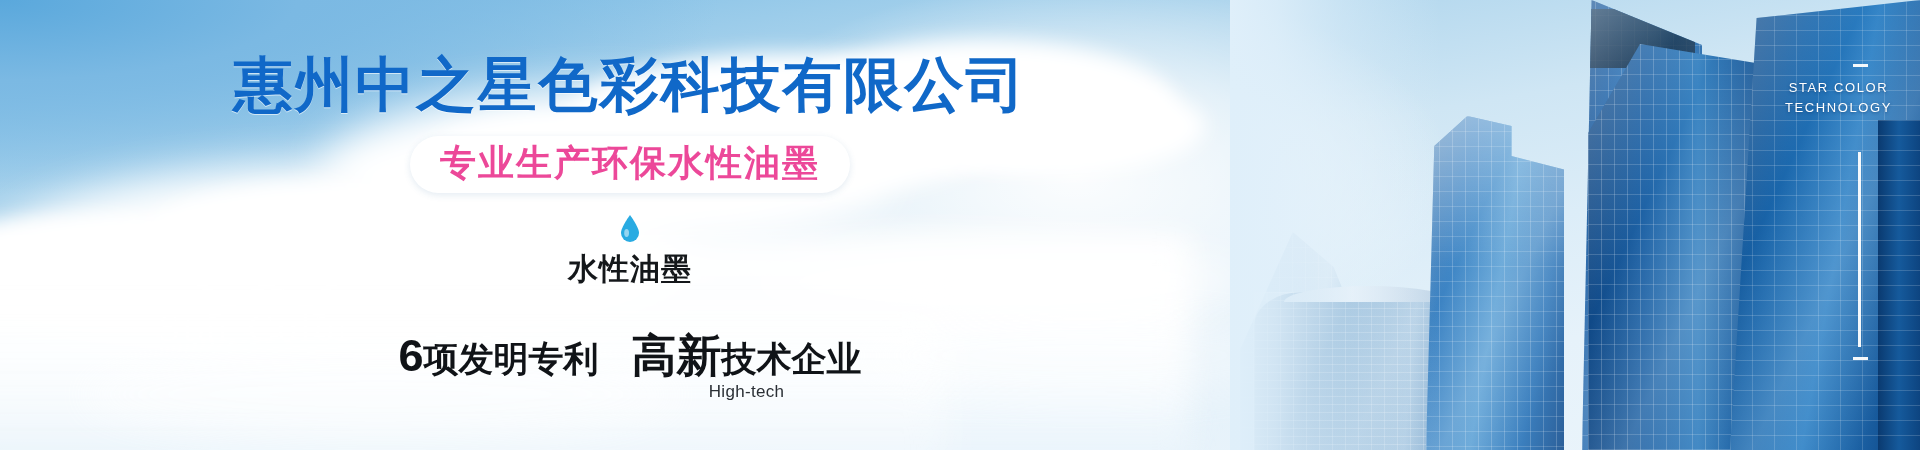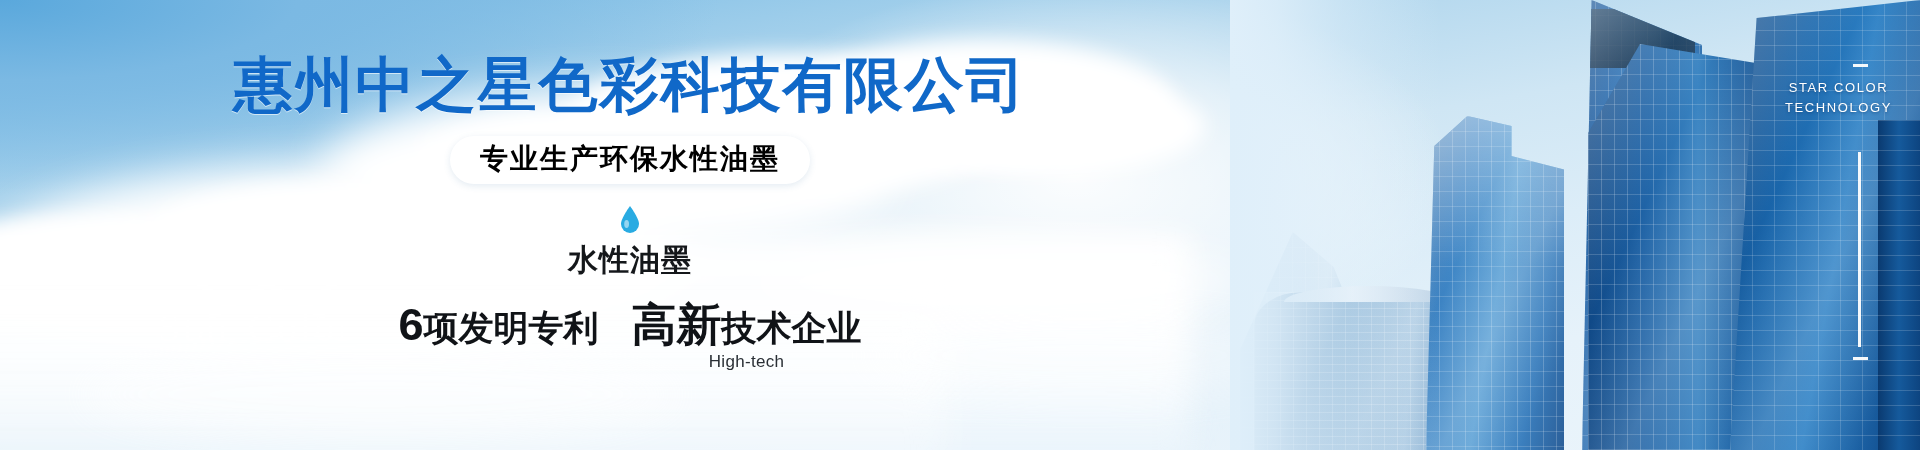--- a/index.html
+++ b/index.html
@@ -115,36 +115,36 @@
     text-shadow:0 1px 0 rgba(255,255,255,.6);
     white-space:nowrap;
   }
   .pill{
     margin-top:21px;
     background:#fff;border-radius:32px;
     padding:8px 30px 11px;
     box-shadow:0 2px 7px rgba(60,110,160,.14);
   }
   .pill span{
-    font-size:28px;font-weight:bold;color:#000000;
+    font-size:36px;font-weight:bold;color:#ec4899;
     letter-spacing:2px;line-height:1.05;white-space:nowrap;
   }
 
   .features{
     margin-top:22px;display:flex;align-items:center;gap:30px;
   }
   .feature{display:flex;align-items:center;gap:7px;flex-direction:column;}
   .drop{width:20px;height:27px;flex:0 0 auto;}
   .feature .flabel{
     font-size:30px;font-weight:bold;color:#14171a;
     letter-spacing:1px;white-space:nowrap;
   }
 
   .badges{
-    margin-top:20px;display:flex;align-items:flex-start;gap:33px;
+    margin-top:42px;display:flex;align-items:flex-start;gap:33px;
   }
   .badge{text-align:center;}
   .badge .cn{
     font-size:35px;font-weight:bold;color:#101317;
     letter-spacing:0;line-height:1.05;white-space:nowrap;
   }
   .badge .cn .big{font-size:45px;}
   .badge .en{
     margin-top:3px;
     font-size:17px;color:#2a2f35;letter-spacing:.3px;white-space:nowrap;

